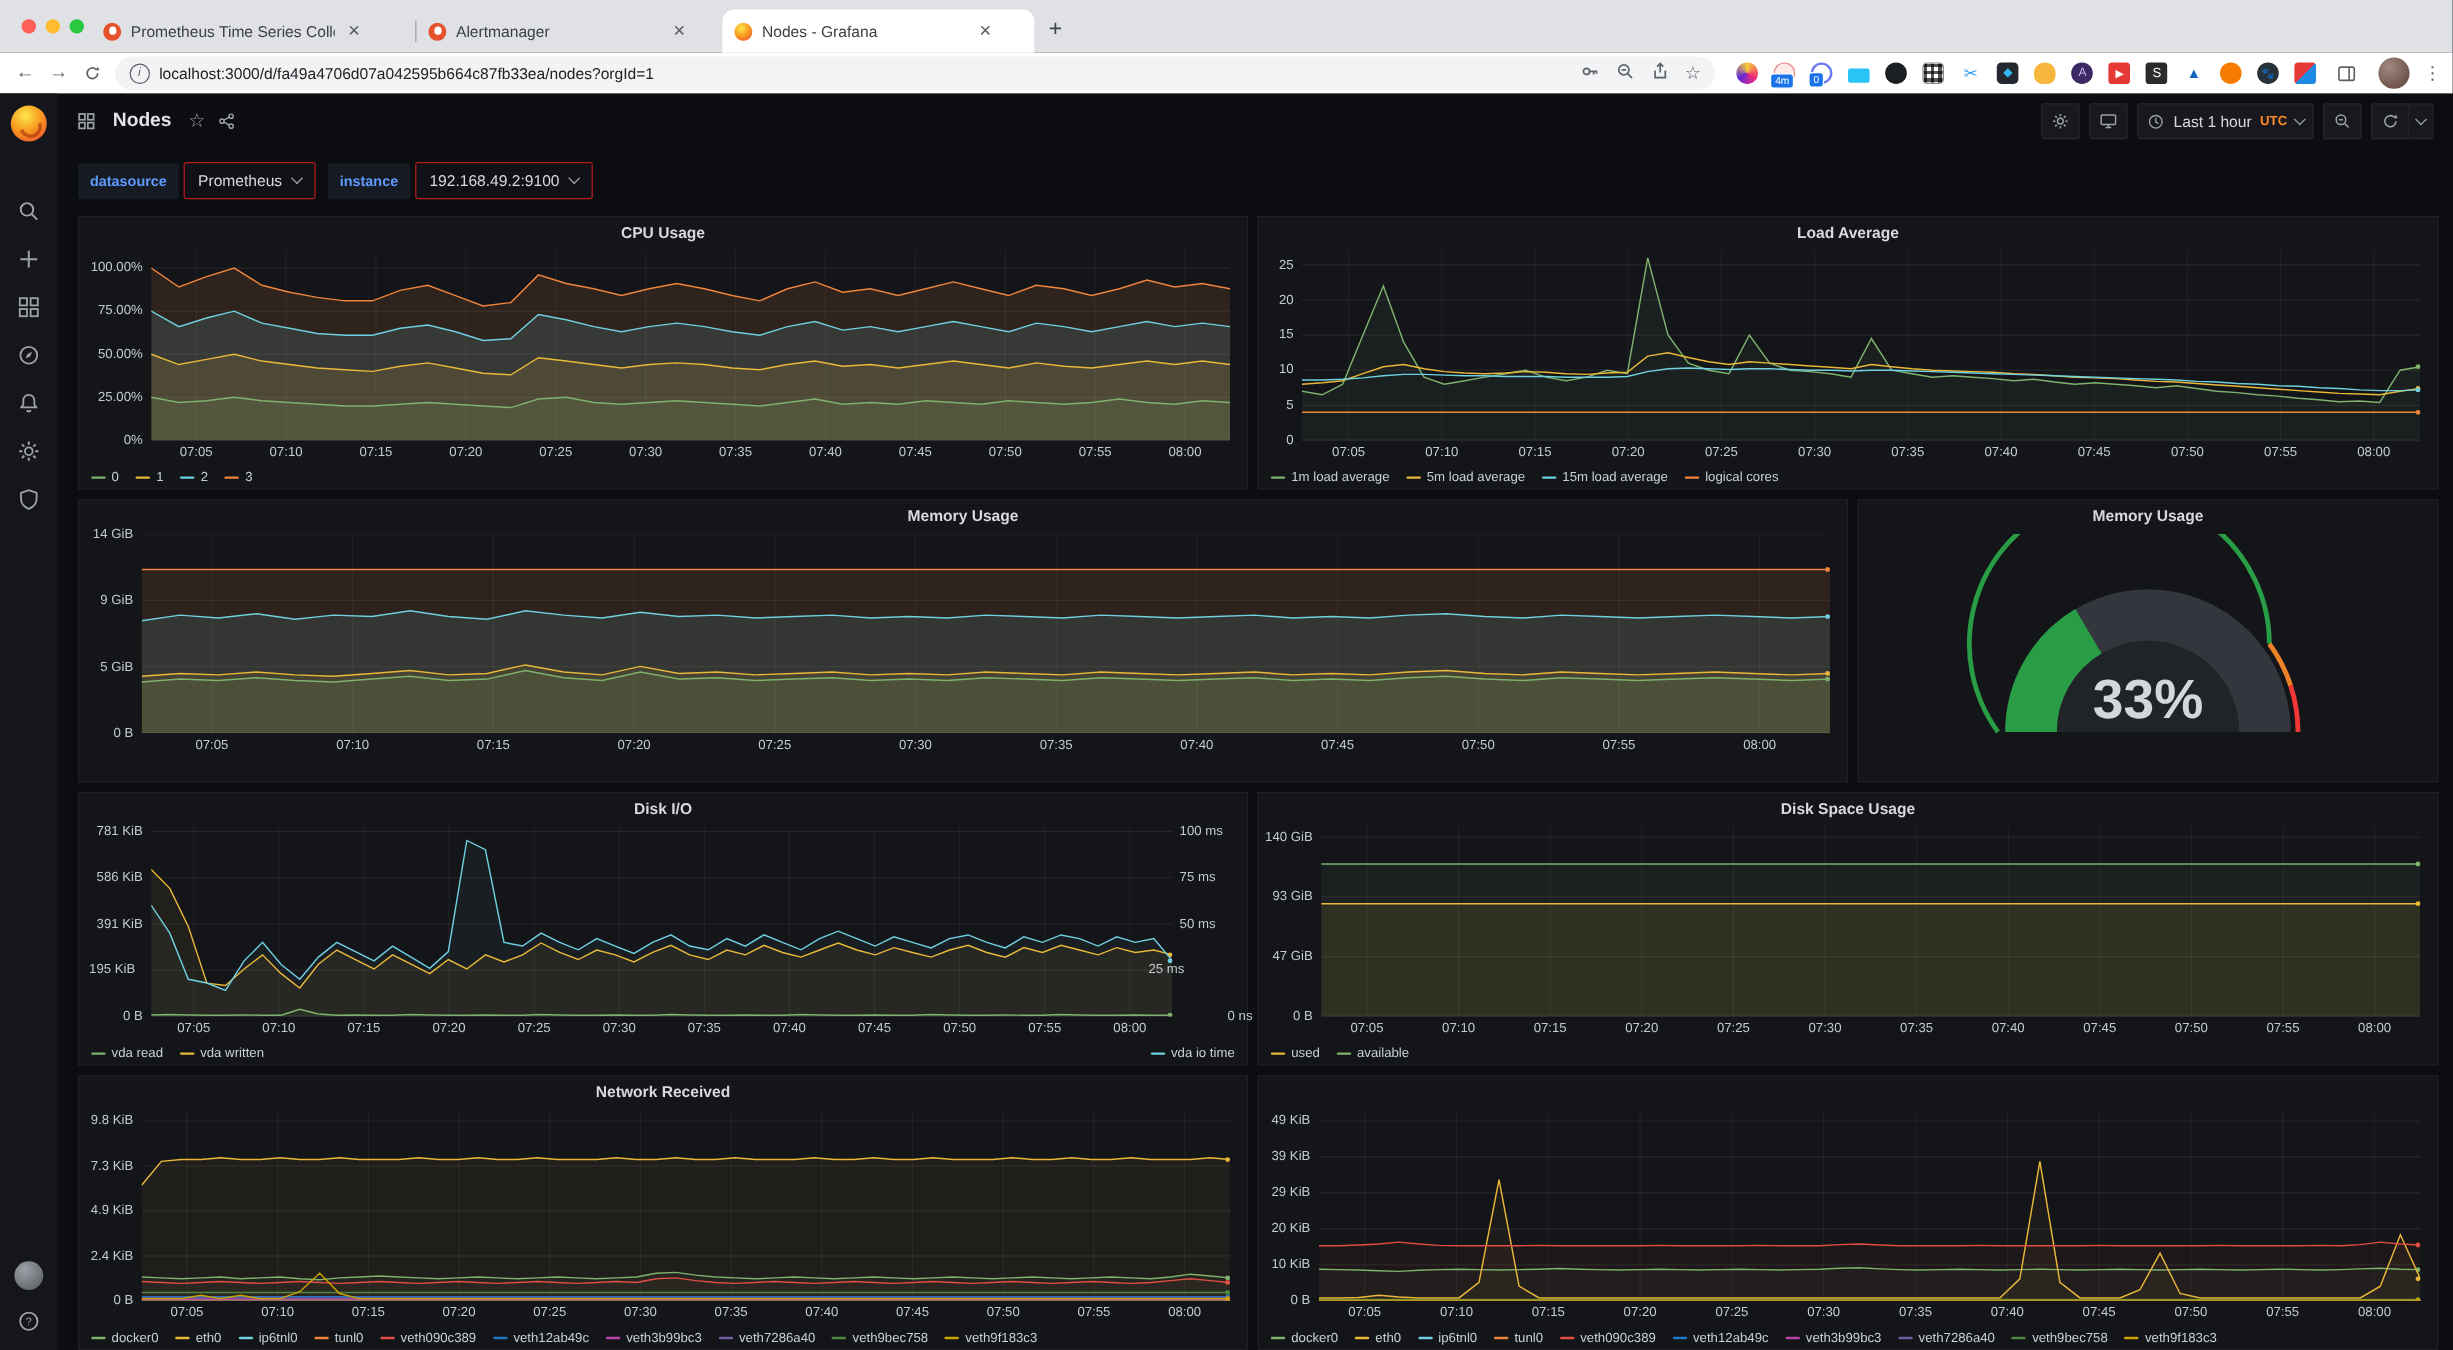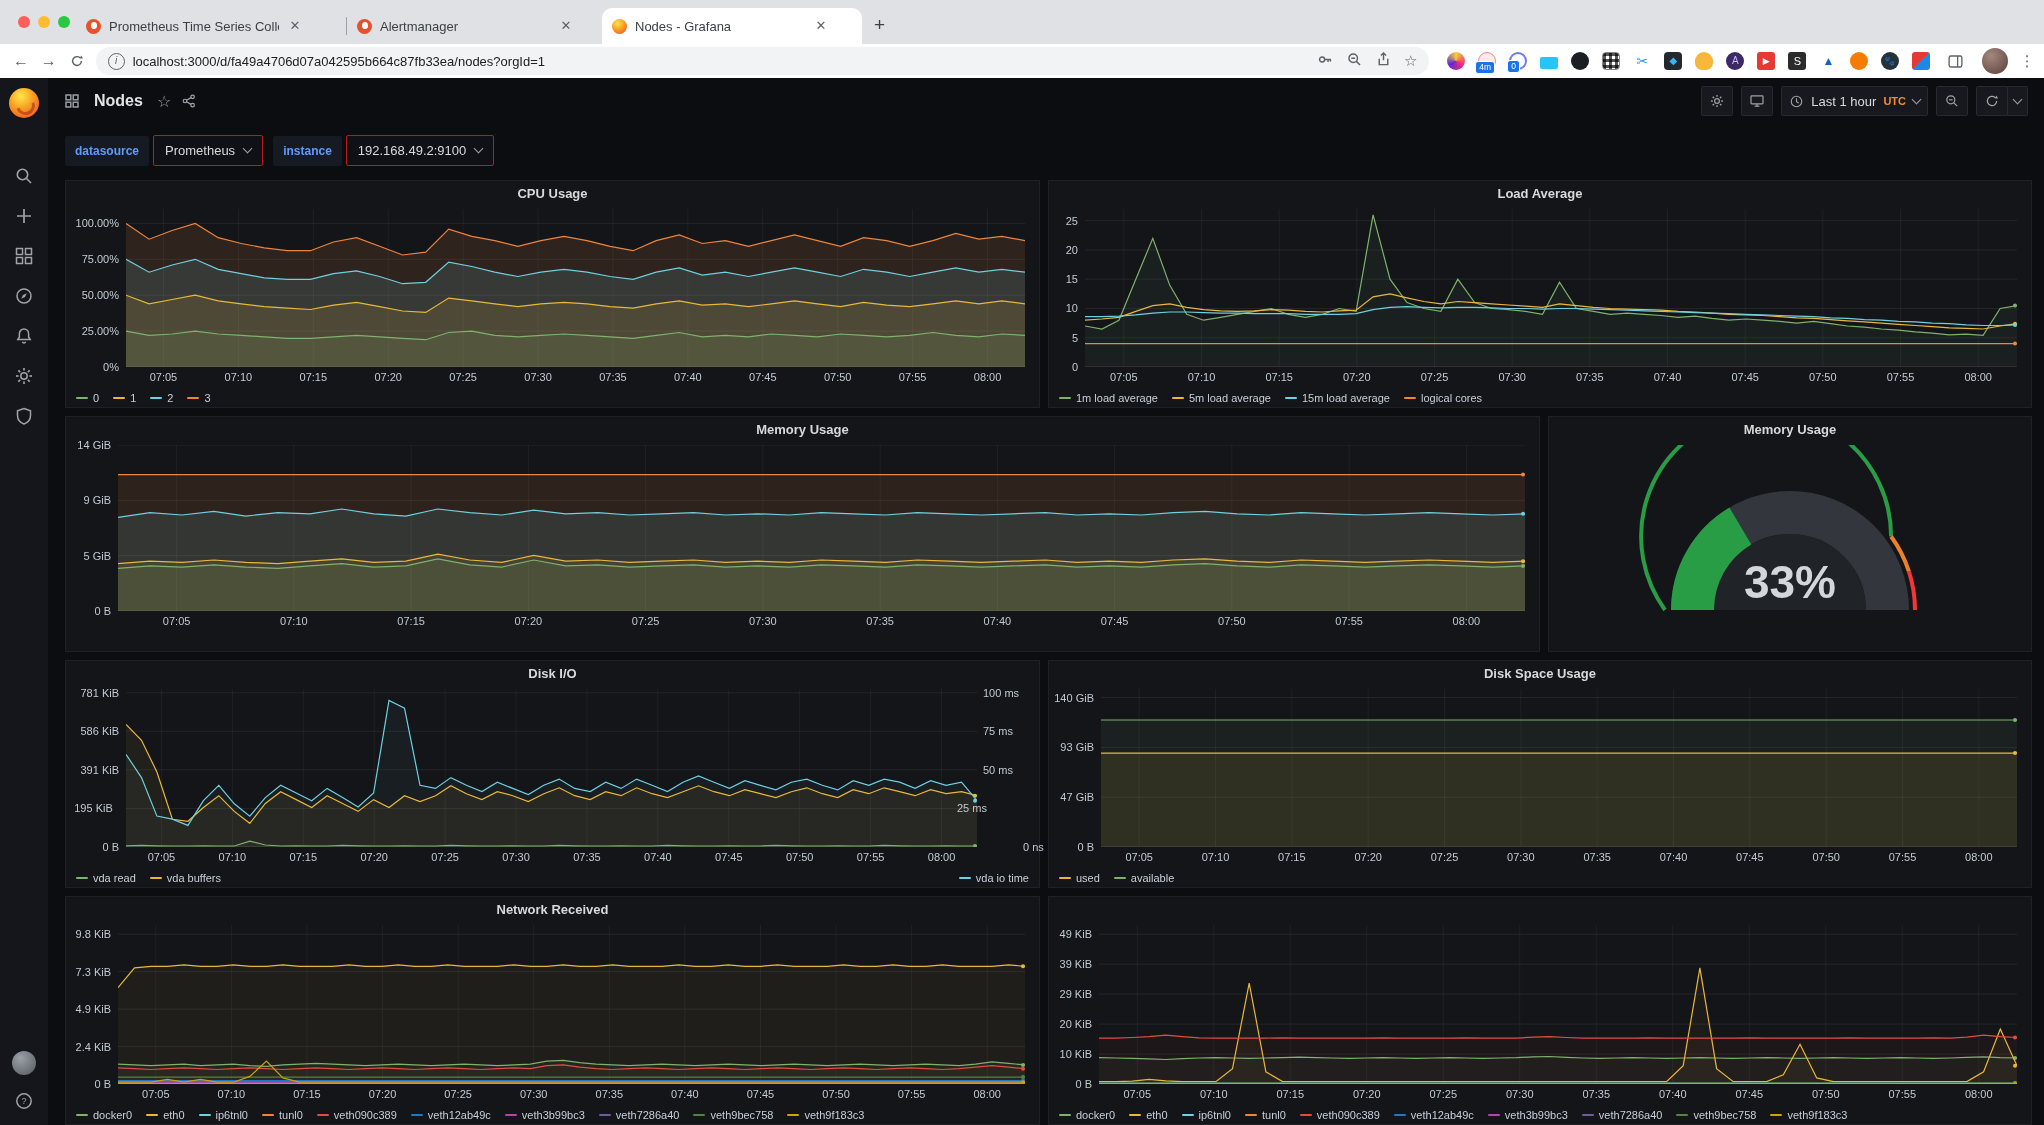--- a/index.html
+++ b/index.html
@@ -569,21 +569,21 @@
         <div class="tickY2" style="left: 917px; top: 102.852px; width: 56px;">50 ms</div>
         <div class="tickY2" style="left: 917px; top: 64.2773px; width: 56px;">75 ms</div>
         <div class="tickY2" style="left: 917px; top: 25.7031px; width: 56px;">100 ms</div>
         <div class="legend">
           <div class="litem">
             <div class="sw" style="background: rgb(126, 178, 109);"></div>
             <span>vda read</span>
           </div>
           <div class="litem">
             <div class="sw" style="background: rgb(234, 184, 57);"></div>
-            <span>vda buffers</span>
+            <span>vda written</span>
           </div>
           <div class="litem right">
             <div class="sw" style="background: rgb(110, 208, 224);"></div>
             <span>vda io time</span>
           </div>
         </div>
       </div>
     <div class="panel" style="left:1000px;top:536px;width:984px;height:228px">
       <div class="ptitle">Disk Space Usage</div>
     <div class="plot" style="left: 52px; top: 28px; width: 916px; height: 158px;"><svg width="916" height="158">

